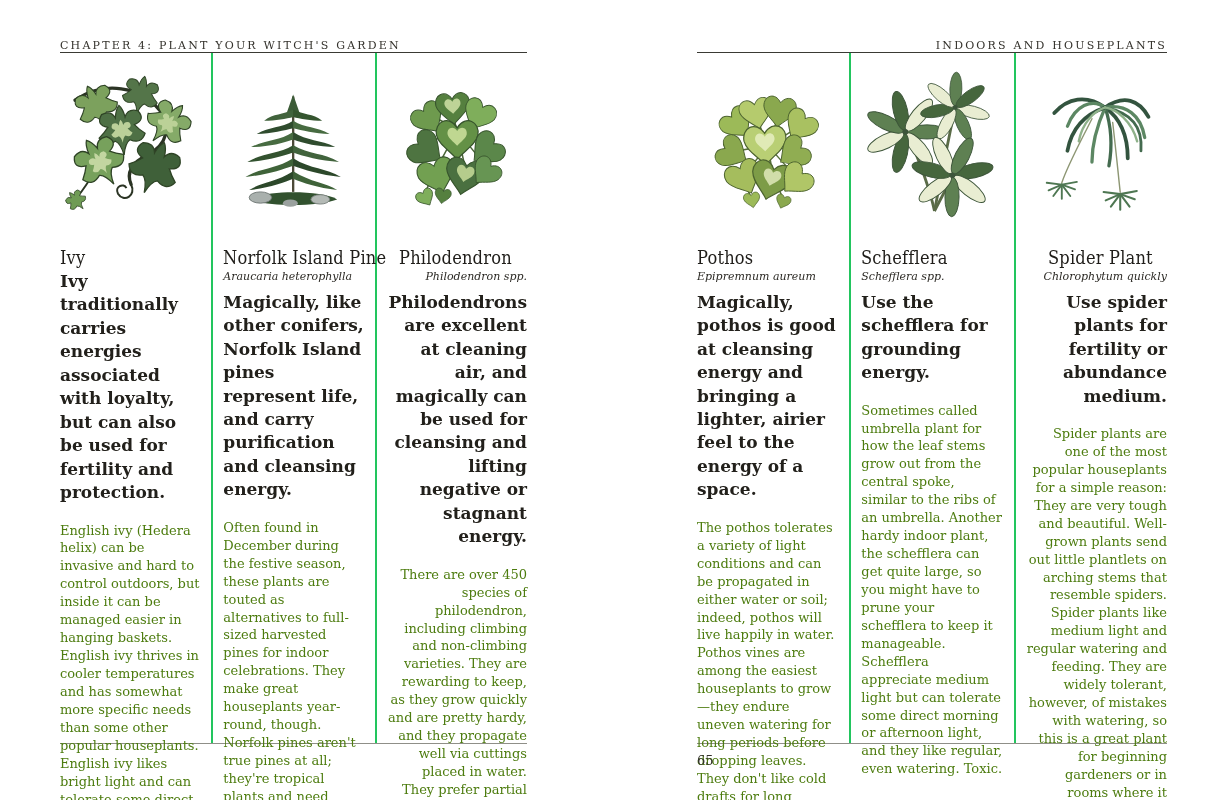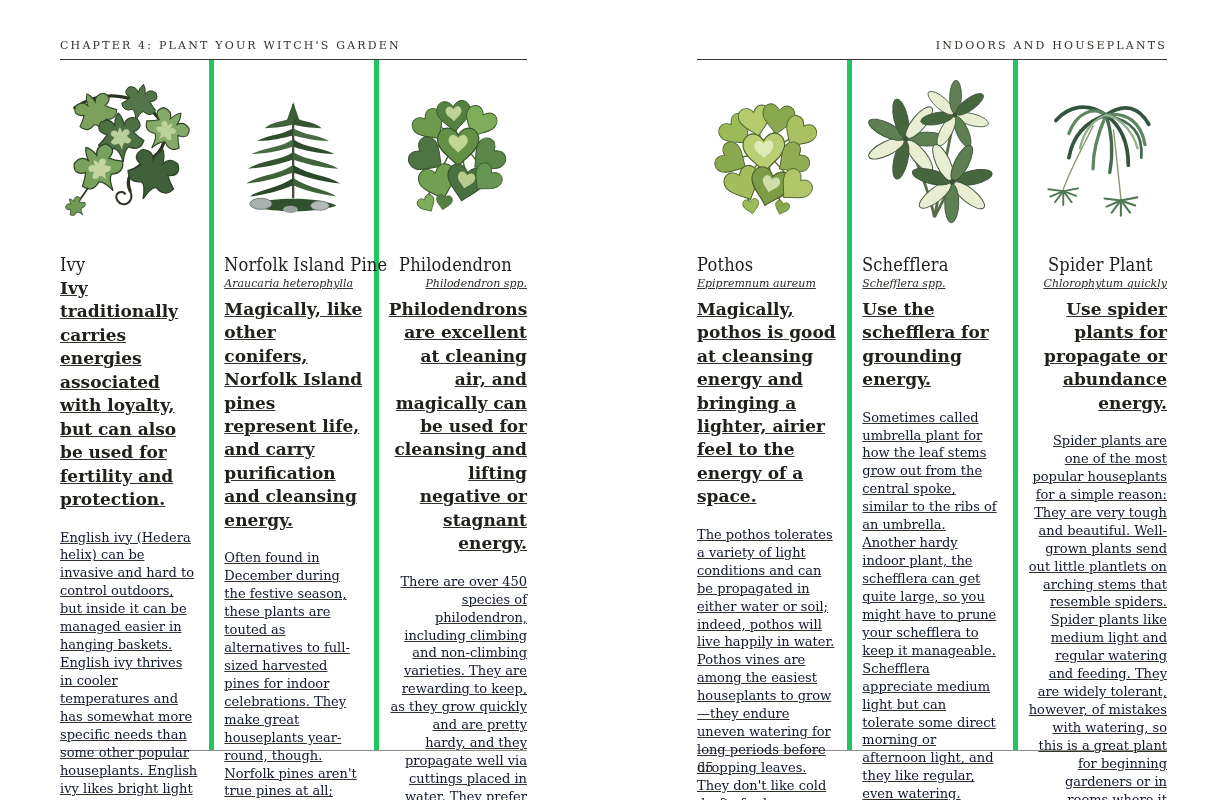--- a/index.html
+++ b/index.html
@@ -5,49 +5,49 @@
   html,body{margin:0;padding:0;}
   body{
     width:1227px;height:800px;background:#ffffff;position:relative;
     font-family:"DejaVu Serif","Liberation Serif",serif;color:#33312c;
     overflow:hidden;
   }
   .page{position:absolute;top:0;}
   .page-left{left:60px;width:467px;}
   .page-right{left:697px;width:470px;}
   .running-head{
-    height:52px;display:flex;align-items:flex-end;padding-bottom:7px;
+    height:52px;display:flex;align-items:flex-end;
     font-size:11px;letter-spacing:2.2px;color:#34322c;
     border-bottom:1.5px solid #3a3a34;
   }
   .running-head.right{justify-content:flex-end;}
   .columns{
     display:flex;height:690px;border-bottom:1px solid #8f8f88;
   }
-  .col{flex:1;padding-right:11px;min-width:0;text-decoration:underline;}
-  .col + .col{border-left:5px solid #22c55e;padding-left:10px;}
+  .col{flex:1;padding-right:11px;min-width:0;}
+  .col + .col{border-left:2px solid #22c55e;padding-left:10px;}
   .col:last-child{padding-right:0;text-align:right;}
   .illo{
     height:172px;display:flex;align-items:center;justify-content:center;
     padding-top:8px;
   }
   .plant-title{
     margin:14px 0 2px 0;font-size:18.5px;font-weight:normal;color:#1f1d19;
     white-space:nowrap;
   }
   .plant-title span{display:inline-block;transform:scaleX(0.88);transform-origin:left center;letter-spacing:0.2px;}
   .latin{
     font-style:italic;font-size:11px;margin:1px 0 7px 0;color:#2c2a25;line-height:1.25;
   }
   .latin:empty{display:none;margin:0;}
   .lead{
     font-size:17px;font-weight:600;line-height:1.38;color:#22201b;margin:2px 0 0 0;
   }
   .body-text{
-    font-size:13px;line-height:1.38;margin:17px 0 0 0;color:#0f172a;
+    font-size:13px;line-height:1.38;margin:17px 0 0 0;color:#4d7c0f;
   }
   .page-number{
     font-size:13px;margin-top:9px;color:#33312c;
   }
   .page-number.right{text-align:left;}
   svg{display:block;}
 </style>
 </head>
 <body>
 
@@ -274,18 +274,18 @@
             <path d="M84 38 C72 42 60 54 56 74" stroke="#8fb28a" stroke-width="2.5"></path>
             <path d="M70 50 C56 78 44 100 38 118" stroke="#8d9673" stroke-width="1.5"></path>
             <path d="M92 54 C96 88 98 110 100 128" stroke="#8d9673" stroke-width="1.5"></path>
           </g>
           <use href="#plantlet" transform="translate(38 120)"></use>
           <use href="#plantlet" transform="translate(100 130) scale(1.1)"></use>
         </svg>
       </div>
       <h2 class="plant-title"><span>Spider Plant</span></h2>
       <p class="latin">Chlorophytum quickly</p>
-      <p class="lead">Use spider plants for propagate or abundance energy.</p>
+      <p class="lead">Use spider plants for fertility or abundance medium.</p>
       <p class="body-text">Spider plants are one of the most popular houseplants for a simple reason: They are very tough and beautiful. Well-grown plants send out little plantlets on arching stems that resemble spiders. Spider plants like medium light and regular watering and feeding. They are widely tolerant, however, of mistakes with watering, so this is a great plant for beginning gardeners or in rooms where it seems nothing else will grow.</p>
     </div>
   </div>
   <div class="page-number right">65</div>
 </div>
 
 </body></html>

